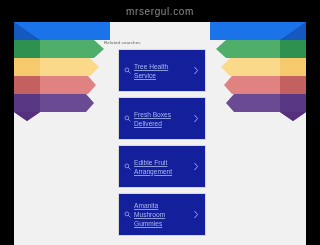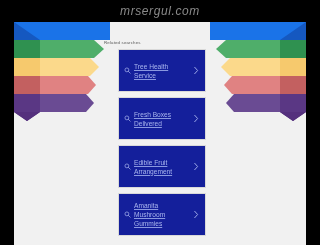--- a/index.html
+++ b/index.html
@@ -21,24 +21,23 @@
     left: 0; top: 0;
     width: 320px;
     height: 22px;
     background: #000000;
     display: flex;
     align-items: center;
     justify-content: center;
   }
   .domain-text {
     color: #8a8a8a;
-    font-size: 12px;
+    font-size: 10px;
     letter-spacing: 0.6px;
     font-family: "Liberation Sans", sans-serif;
-    font-style: italic;
   }
 
   
   .page-panel {
     position: absolute;
     left: 14px;
     top: 22px;
     width: 292px;
     height: 223px;
     background: #f1f1f1;

